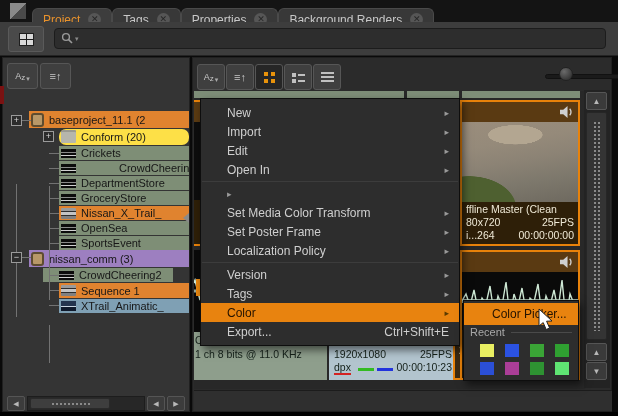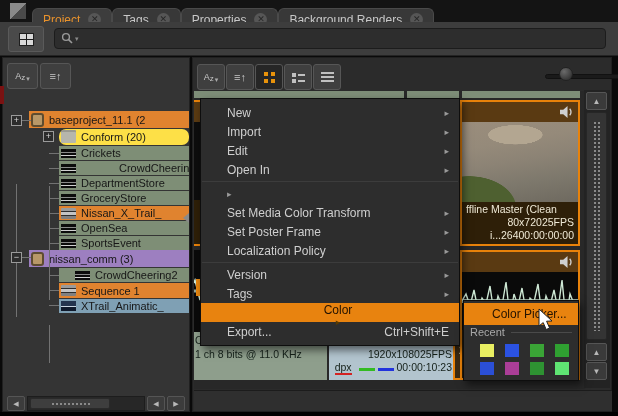--- a/index.html
+++ b/index.html
@@ -79,35 +79,35 @@
                   border-radius:3px; border:1px solid #111; }
   .slider-knob { position:absolute; left:366px; top:9px; width:14px; height:14px; border-radius:50%;
                  background:radial-gradient(circle at 35% 30%, #6a6a6a, #3a3a3a 70%); border:1px solid #222; }
 
   
   .strip { position:absolute; height:7px; background:#7e8e78; }
   .card { position:absolute; border:2px solid #e8820a; background:#2e1f08; }
   .card-header { height:20px; background:#5a3a12; position:relative; }
   .card-header svg { position:absolute; right:4px; top:4px; }
   .card-info { padding:1px 4px; color:#efe9d6; font-size:10.5px; line-height:13px; }
-  .jrow { display:flex; justify-content:flex-end; }
+  .jrow { display:flex; justify-content:space-between; }
   .mini-strip { display:inline-block; width:16px; height:3px; margin-right:3px; }
 
   .flatcard { position:absolute; overflow:hidden; }
   .flatcard .thumb { background:#0a0a0a; }
   .flatcard .finfo { font-size:10.5px; line-height:13.5px; color:#15211a; padding:2px 5px; }
 
   
   .menu { position:absolute; left:200px; top:98px; width:260px; background:#2d2d2d;
           border:1px solid #0e0e0e; box-shadow:3px 4px 8px rgba(0,0,0,.55); z-index:10; padding:4px 0; }
   .mi { height:19px; display:flex; align-items:center; padding:0 10px 0 26px; color:#cfcfcf; font-size:12px; }
   .mi .mi-label { flex:1; }
   .mi .mi-arrow { color:#9a9a9a; font-size:9px; }
   .mi .mi-shortcut { color:#cfcfcf; font-size:12px; }
-  .mi.hl { background:#e8830f; color:#241300;flex-direction:column; }
+  .mi.hl { background:#e8830f; color:#241300; }
   .mi.hl .mi-arrow { color:#5a3a00; }
   .msep { height:1px; background:#1c1c1c; border-bottom:1px solid #3c3c3c; margin:2px 1px; }
 
   .submenu { position:absolute; left:463px; top:300px; width:116px; background:#2d2d2d;
              border:1px solid #0e0e0e; box-shadow:3px 4px 8px rgba(0,0,0,.55); z-index:11; padding:2px 0 5px; }
   .smi { height:22px; display:flex; align-items:center; padding-left:28px; color:#cfcfcf; font-size:12px; }
   .smi.hl { background:#e8830f; color:#241300; }
   .recent-row { display:flex; align-items:center; height:14px; padding:0 6px; color:#a8a8a8; font-size:11px; }
   .recent-row .rline { flex:1; height:1px; background:#4a4a4a; margin-left:6px; }
   .swrow { display:flex; gap:11px; padding-left:16px; margin-top:5px; }
@@ -232,21 +232,21 @@
       <span>OpenSea</span>
     </div>
     <div class="trow" style="left: 56px; top: 178px; width: 130px; height: 14px; background: rgb(126, 142, 118);">
       <span class="ticon icon-audio"></span>
       <span>SportsEvent</span>
     </div>
     <div class="trow" style="left: 26px; top: 192px; width: 160px; height: 17px; background: rgb(157, 127, 192);">
       <span class="ticon icon-bin"></span>
       <span>nissan_comm (3)</span>
     </div>
-    <div class="trow" style="left: 56px; top: 210px; width: 130px; height: 14px; background: rgb(126, 142, 118); padding-left: 16px;">
+    <div class="trow" style="left: 40px; top: 210px; width: 130px; height: 14px; background: rgb(126, 142, 118); padding-left: 16px;">
       <span class="ticon icon-audio"></span>
       <span>CrowdCheering2</span>
     </div>
     <div class="trow" style="left: 56px; top: 225px; width: 130px; height: 15px; background: rgb(224, 131, 47); text-align: center;">
       <span class="ticon icon-seq"></span>
       <span>Sequence 1</span>
     </div>
     <div class="trow" style="left: 56px; top: 241px; width: 130px; height: 14px; background: rgb(127, 160, 180);">
       <span class="ticon icon-img"></span>
       <span>XTrail_Animatic_</span>

